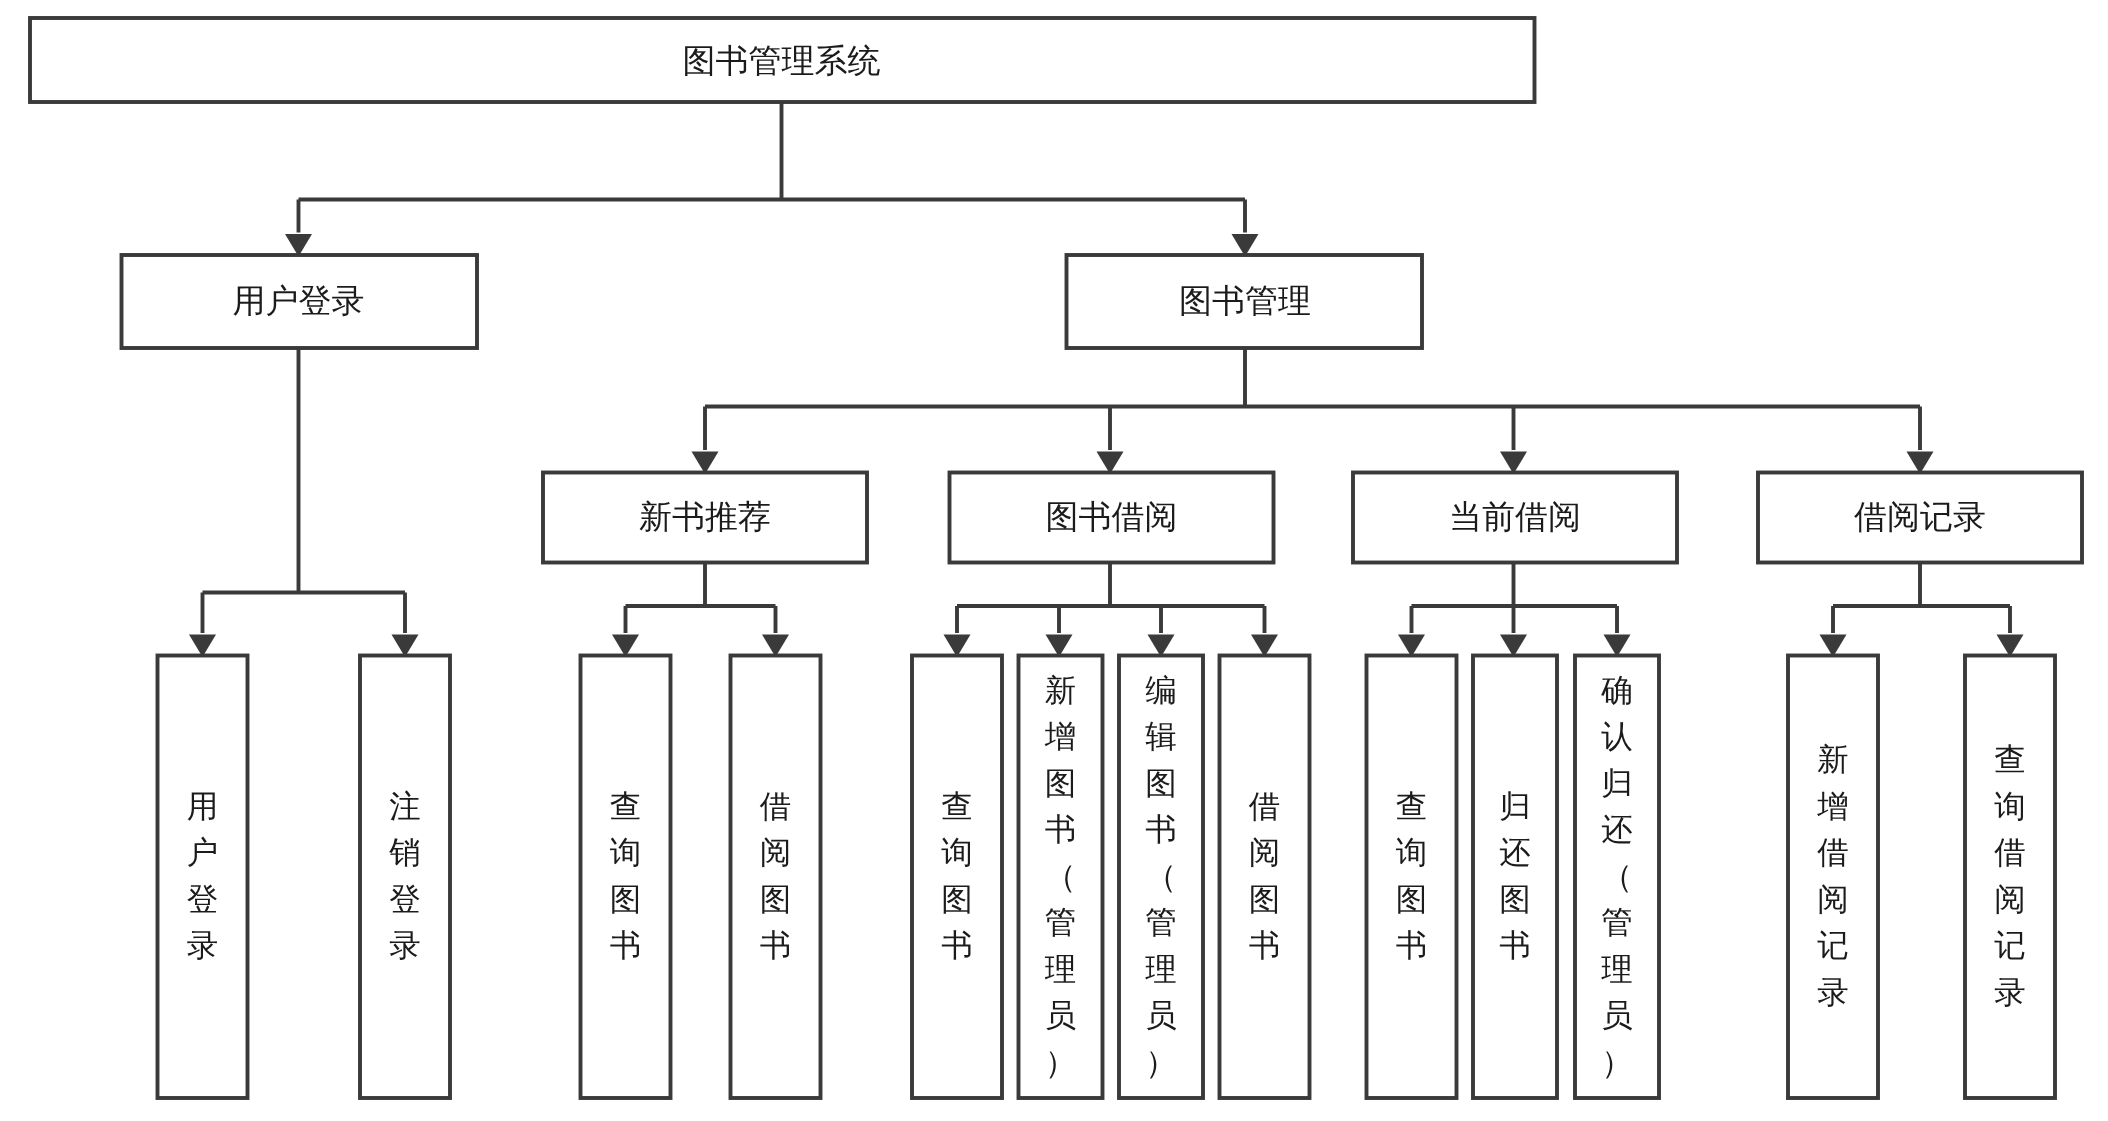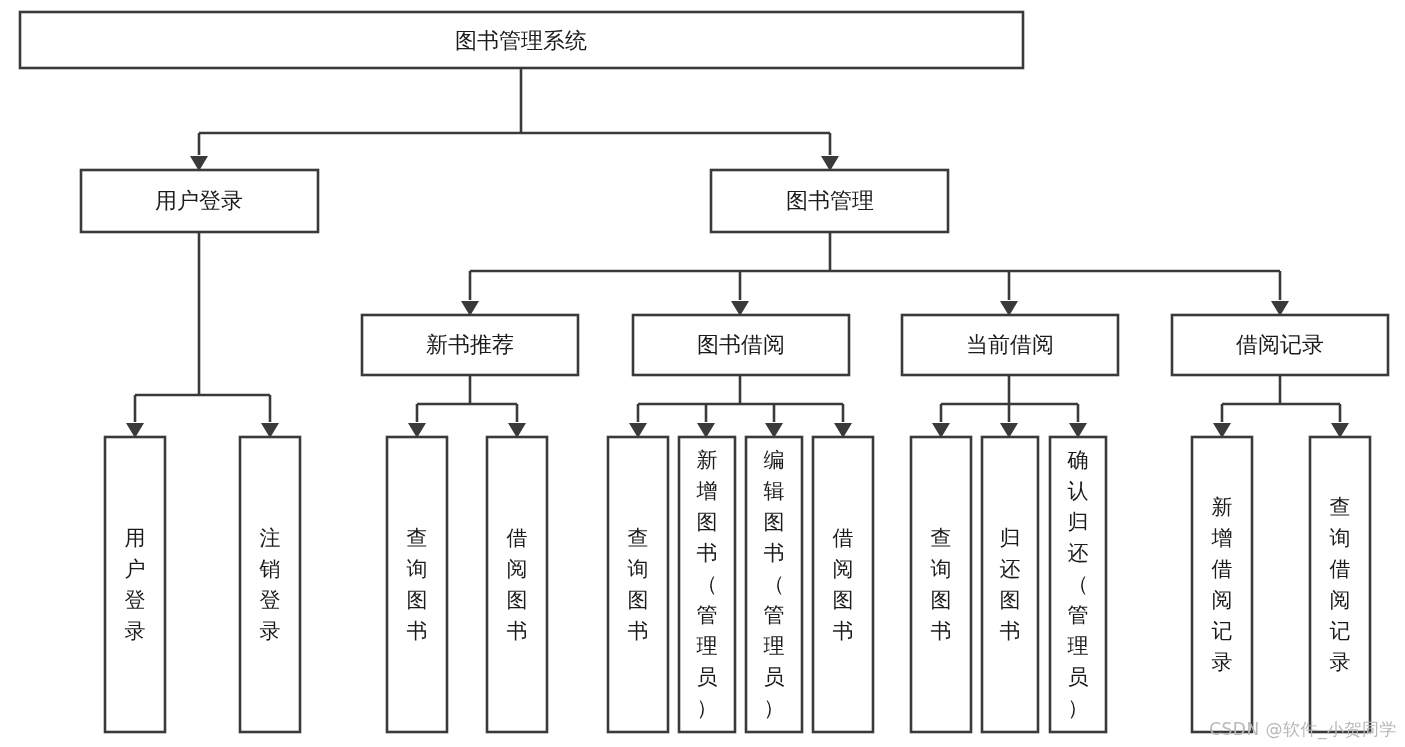--- a/index.html
+++ b/index.html
@@ -235,14 +235,13 @@
       <text class="leaf-label" x="1222" y="0"><tspan x="1222" y="506.5" text-anchor="middle" dominant-baseline="central">新</tspan><tspan x="1222" y="537.5" text-anchor="middle" dominant-baseline="central">增</tspan><tspan x="1222" y="568.5" text-anchor="middle" dominant-baseline="central">借</tspan><tspan x="1222" y="599.5" text-anchor="middle" dominant-baseline="central">阅</tspan><tspan x="1222" y="630.5" text-anchor="middle" dominant-baseline="central">记</tspan><tspan x="1222" y="661.5" text-anchor="middle" dominant-baseline="central">录</tspan></text>
     </g>
 
     <g>
       <rect class="node-box" x="1310" y="437" width="60" height="295"></rect>
       <text class="leaf-label" x="1340" y="0"><tspan x="1340" y="506.5" text-anchor="middle" dominant-baseline="central">查</tspan><tspan x="1340" y="537.5" text-anchor="middle" dominant-baseline="central">询</tspan><tspan x="1340" y="568.5" text-anchor="middle" dominant-baseline="central">借</tspan><tspan x="1340" y="599.5" text-anchor="middle" dominant-baseline="central">阅</tspan><tspan x="1340" y="630.5" text-anchor="middle" dominant-baseline="central">记</tspan><tspan x="1340" y="661.5" text-anchor="middle" dominant-baseline="central">录</tspan></text>
     </g>
 
   </svg>
 
-  <div class="watermark">CSDN @软件_小贺同学</div>
 </div>
 
 </body></html>

